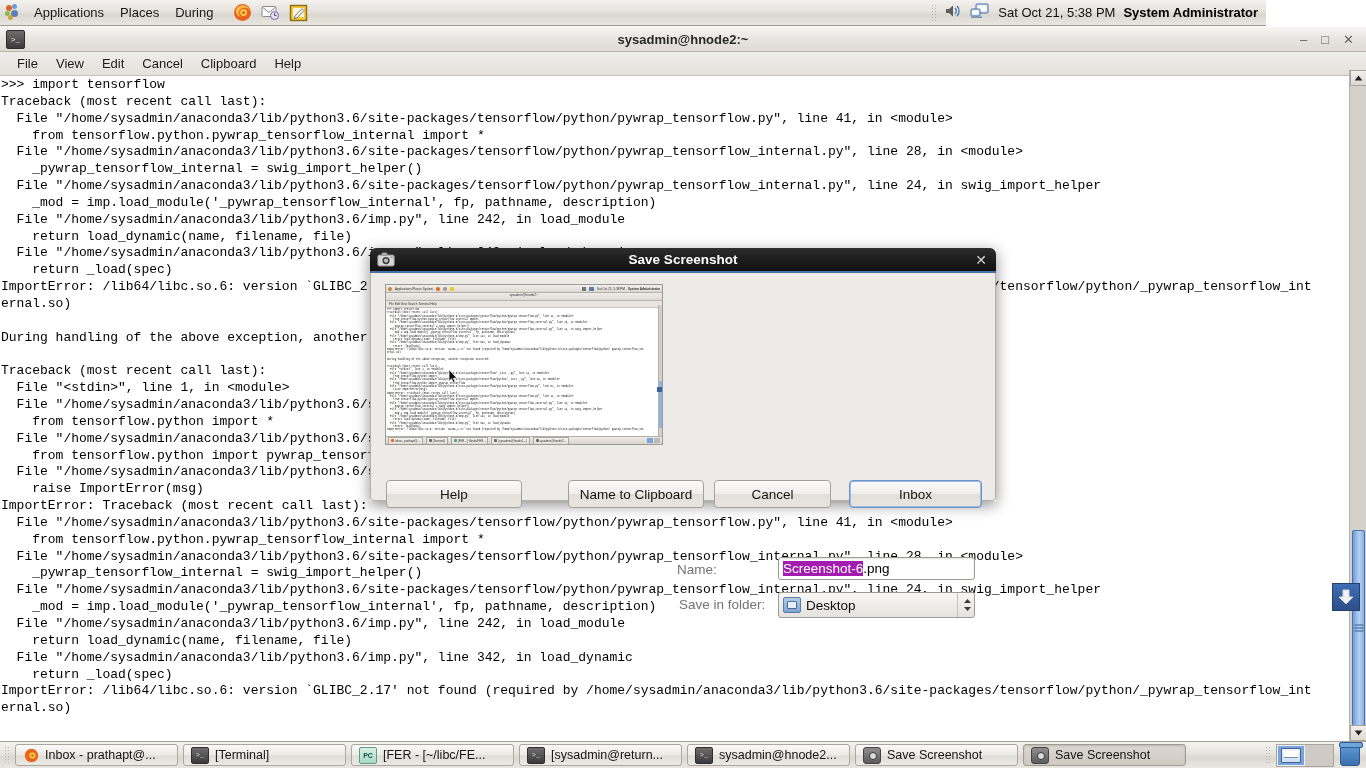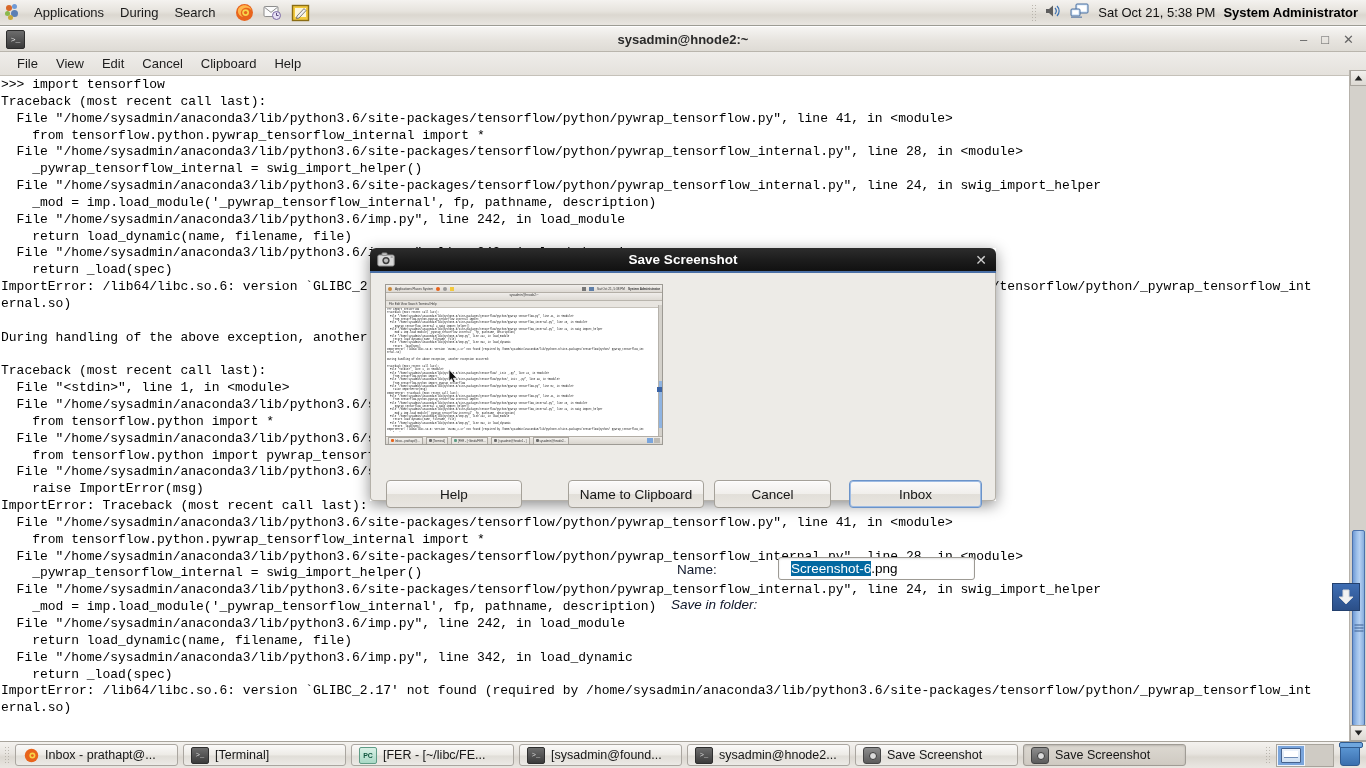--- a/index.html
+++ b/index.html
@@ -5,21 +5,21 @@
   html,body{margin:0;padding:0;}
   body{
     width:1366px;height:768px;overflow:hidden;position:relative;
     font-family:"Liberation Sans", sans-serif;
     background:#ffffff;
     -webkit-font-smoothing:antialiased;
   }
 
   
   #top-panel{
-    position:absolute;left:0;top:0;width:1366px;height:26px;
+    position:absolute;left:0;top:0;width:1266px;height:26px;
     background:linear-gradient(to bottom,#f4f2ef 0%,#e6e3dd 45%,#dbd7d0 60%,#e9e6e1 100%);
     border-bottom:1px solid #9c9c94;
     display:flex;align-items:center;
     font-size:13px;color:#1a1a1a;
     box-sizing:border-box;
   }
   .panel-menu{display:flex;align-items:center;gap:0px;padding-left:4px;}
   .panel-menu-item{padding:3px 8px;border-radius:2px;cursor:default;white-space:nowrap;}
   .panel-launchers{display:flex;align-items:center;gap:6px;margin-left:10px;}
   .launcher{width:22px;height:22px;display:flex;align-items:center;justify-content:center;}
@@ -180,31 +180,31 @@
   .mini-sq{width:3px;height:3px;background:#6b6b6b;border-radius:1px;flex:none;}
   .mini-sb{
     position:absolute;right:0;top:20px;bottom:8px;width:3px;background:#d4d1cb;
     border-left:1px solid #b6b2ab;
   }
   .mini-sb-thumb{position:absolute;left:0;right:0;top:58%;bottom:6%;background:#8fb4e2;}
   .mini-sb-ovl{position:absolute;right:0;top:64%;width:5px;height:5px;background:#3a63a5;}
   #mini-cursor{position:absolute;left:62px;top:84px;}
 
   .field-row{position:absolute;display:flex;align-items:center;}
-  .field-label{font-size:13.5px;color:#0f172a;}
+  .field-label{font-size:13.5px;color:#737373;}
   #name-label{left:306px;top:289px;}
-  #folder-label{left:300px;top:324px;font-style:italic;}
+  #folder-label{left:308px;top:324px;}
   #name-input{
     position:absolute;left:407px;top:284px;width:197px;height:23px;
     background:#ffffff;border:1px solid #9d9a94;border-radius:3px;
     box-shadow:inset 0 1px 2px rgba(0,0,0,.12);
     display:flex;align-items:center;padding:0 4px;box-sizing:border-box;
     font-size:13.5px;color:#000;
   }
-  #name-input .sel{background:#0369a1;color:#ffffff;margin-left:8px;}
+  #name-input .sel{background:#a21caf;color:#ffffff;}
   #folder-combo{
     position:absolute;left:407px;top:319px;width:197px;height:26px;
     background:linear-gradient(to bottom,#f8f7f5,#e6e3de);
     border:1px solid #9d9a94;border-radius:3px;
     display:flex;align-items:center;padding:0 2px 0 4px;box-sizing:border-box;
     font-size:13.5px;color:#0e0e0e;
   }
   #folder-combo .folder-ico{
     width:16px;height:14px;margin-right:5px;flex:none;
     background:linear-gradient(to bottom,#b7cdea,#7fa3d2);
@@ -290,22 +290,22 @@
 <div id="top-panel">
   <div class="gnome-foot">
     <div style="left:2px;top:1px;width:6px;height:6px;background:#d8682a;"></div>
     <div style="left:8px;top:0px;width:5px;height:5px;background:#6f9ad6;"></div>
     <div style="left:1px;top:7px;width:5px;height:5px;background:#8ab84a;"></div>
     <div style="left:7px;top:6px;width:7px;height:7px;background:#5b7fb5;"></div>
     <div style="left:4px;top:11px;width:5px;height:5px;background:#c9a93a;"></div>
   </div>
   <div class="panel-menu">
     <div class="panel-menu-item">Applications</div>
+    <div class="panel-menu-item">Places</div>
     <div class="panel-menu-item">During</div>
-    <div class="panel-menu-item">Search</div>
   </div>
   <div class="panel-launchers">
     <div class="launcher">
       <svg width="19" height="19" viewBox="0 0 19 19">
         <circle cx="9.5" cy="9.5" r="8.5" fill="#e8641c"></circle>
         <path d="M9.5 2.2c3.6 0 6.4 2.3 7.1 5.3-1.2-2-3.4-3.1-5.8-2.8-2.6.3-4.6 2.2-4.9 4.6-.2 1.9.7 3.7 2.3 4.6-3-.5-5.3-3-5.3-6 0-3.2 2.9-5.7 6.6-5.7z" fill="#ffb64c"></path>
         <circle cx="10.6" cy="9.6" r="3.4" fill="#f7d54a"></circle>
         <circle cx="10.6" cy="9.6" r="1.7" fill="#e8641c"></circle>
       </svg>
     </div>
@@ -547,20 +547,30 @@
       </div>
     </div>
 
     <div class="field-row field-label" id="name-label">Name:</div>
     <div id="name-input">
       <span class="sel">Screenshot-6</span>
         <span>.png</span>
     </div>
 
     <div class="field-row field-label" id="folder-label">Save in folder:</div>
+    <div id="folder-combo">
+      <span class="folder-ico"></span>
+      <span>Desktop</span>
+      <span class="arrows">
+        <svg width="9" height="14" viewBox="0 0 9 14">
+          <path d="M4.5 1 L8 5 H1 Z" fill="#3b3b3b"></path>
+          <path d="M4.5 13 L1 9 H8 Z" fill="#3b3b3b"></path>
+        </svg>
+      </span>
+    </div>
 
     <div id="dlg-buttons">
       <div class="dlg-btn" id="btn-help">Help</div>
       <div class="dlg-btn" id="btn-clipboard">Name to Clipboard</div>
       <div class="dlg-btn" id="btn-cancel">Cancel</div>
       <div class="dlg-btn" id="btn-save">Inbox</div>
     </div>
   </div>
 </div>
 
@@ -583,21 +593,21 @@
     <span>[Terminal]</span>
   </div>
 
   <div class="task-btn" style="width:163px;">
     <span class="task-ico ico-pc">PC</span>
     <span>[FER - [~/libc/FE...</span>
   </div>
 
   <div class="task-btn" style="width:163px;">
     <span class="task-ico ico-term">&gt;_</span>
-    <span>[sysadmin@found...</span>
+    <span>[sysadmin@return...</span>
   </div>
 
   <div class="task-btn" style="width:163px;">
     <span class="task-ico ico-term">&gt;_</span>
     <span>sysadmin@hnode2...</span>
   </div>
 
   <div class="task-btn" style="width:163px;">
     <span class="task-ico ico-cam"></span>
     <span>Save Screenshot</span>

